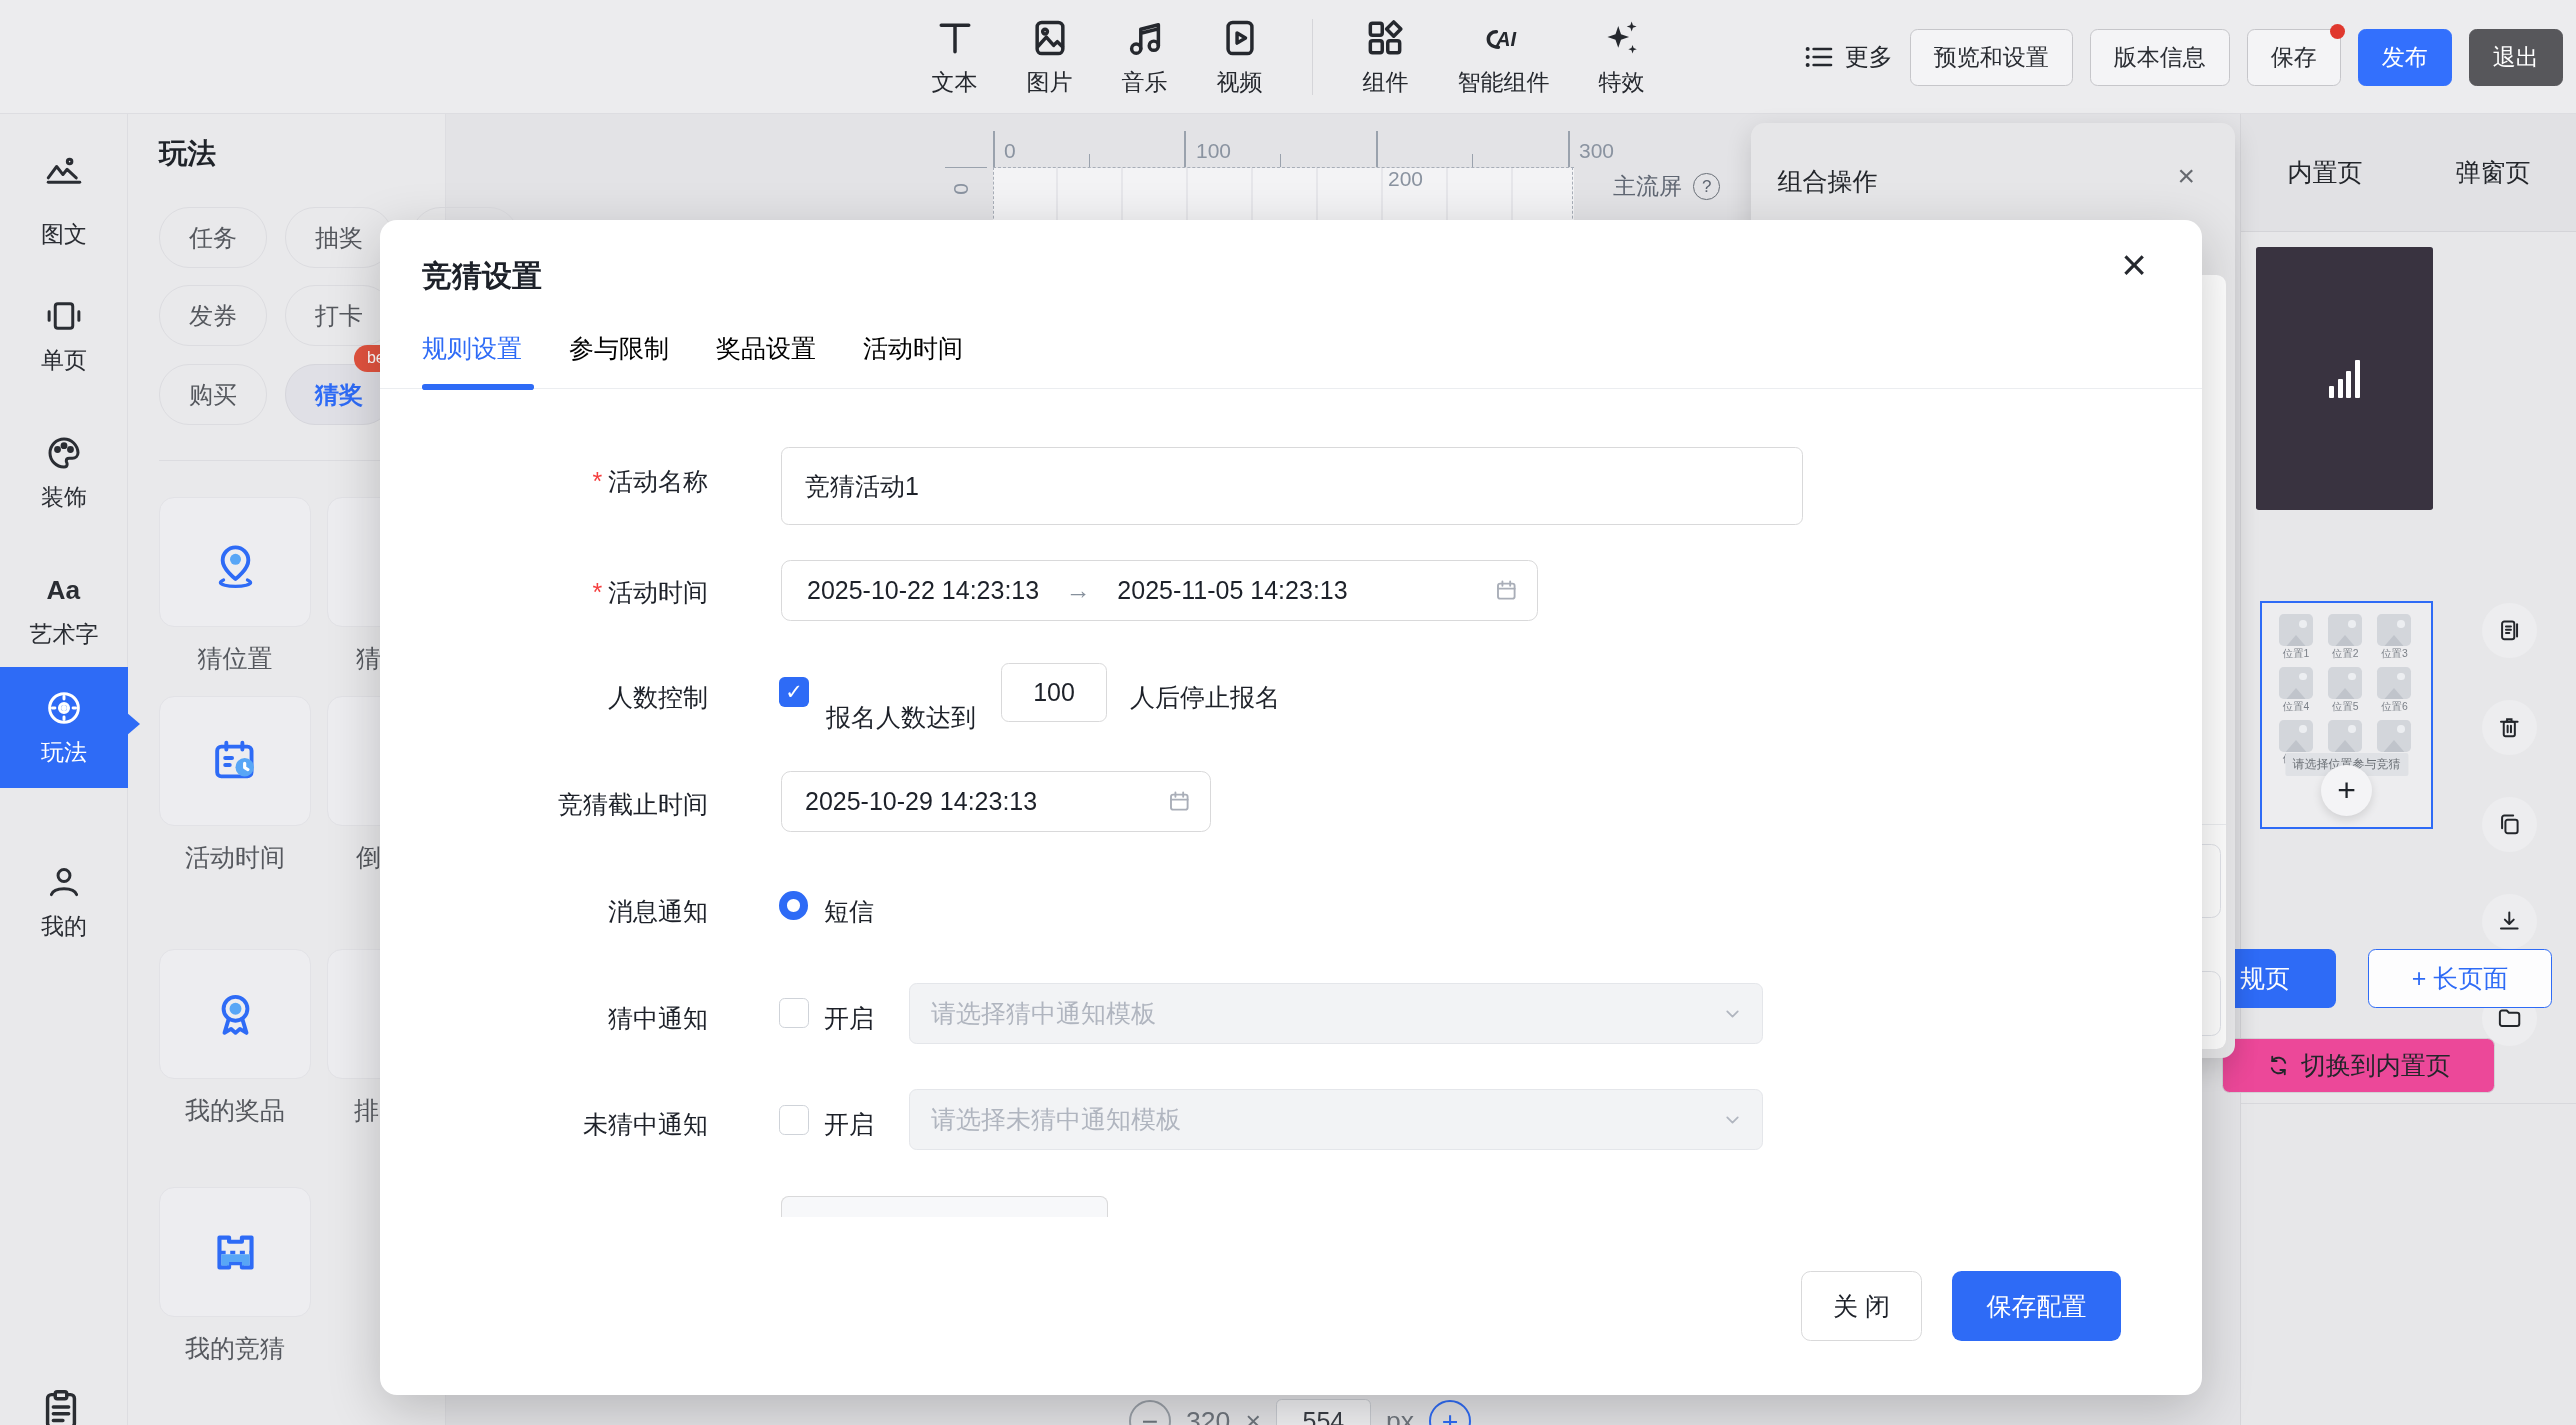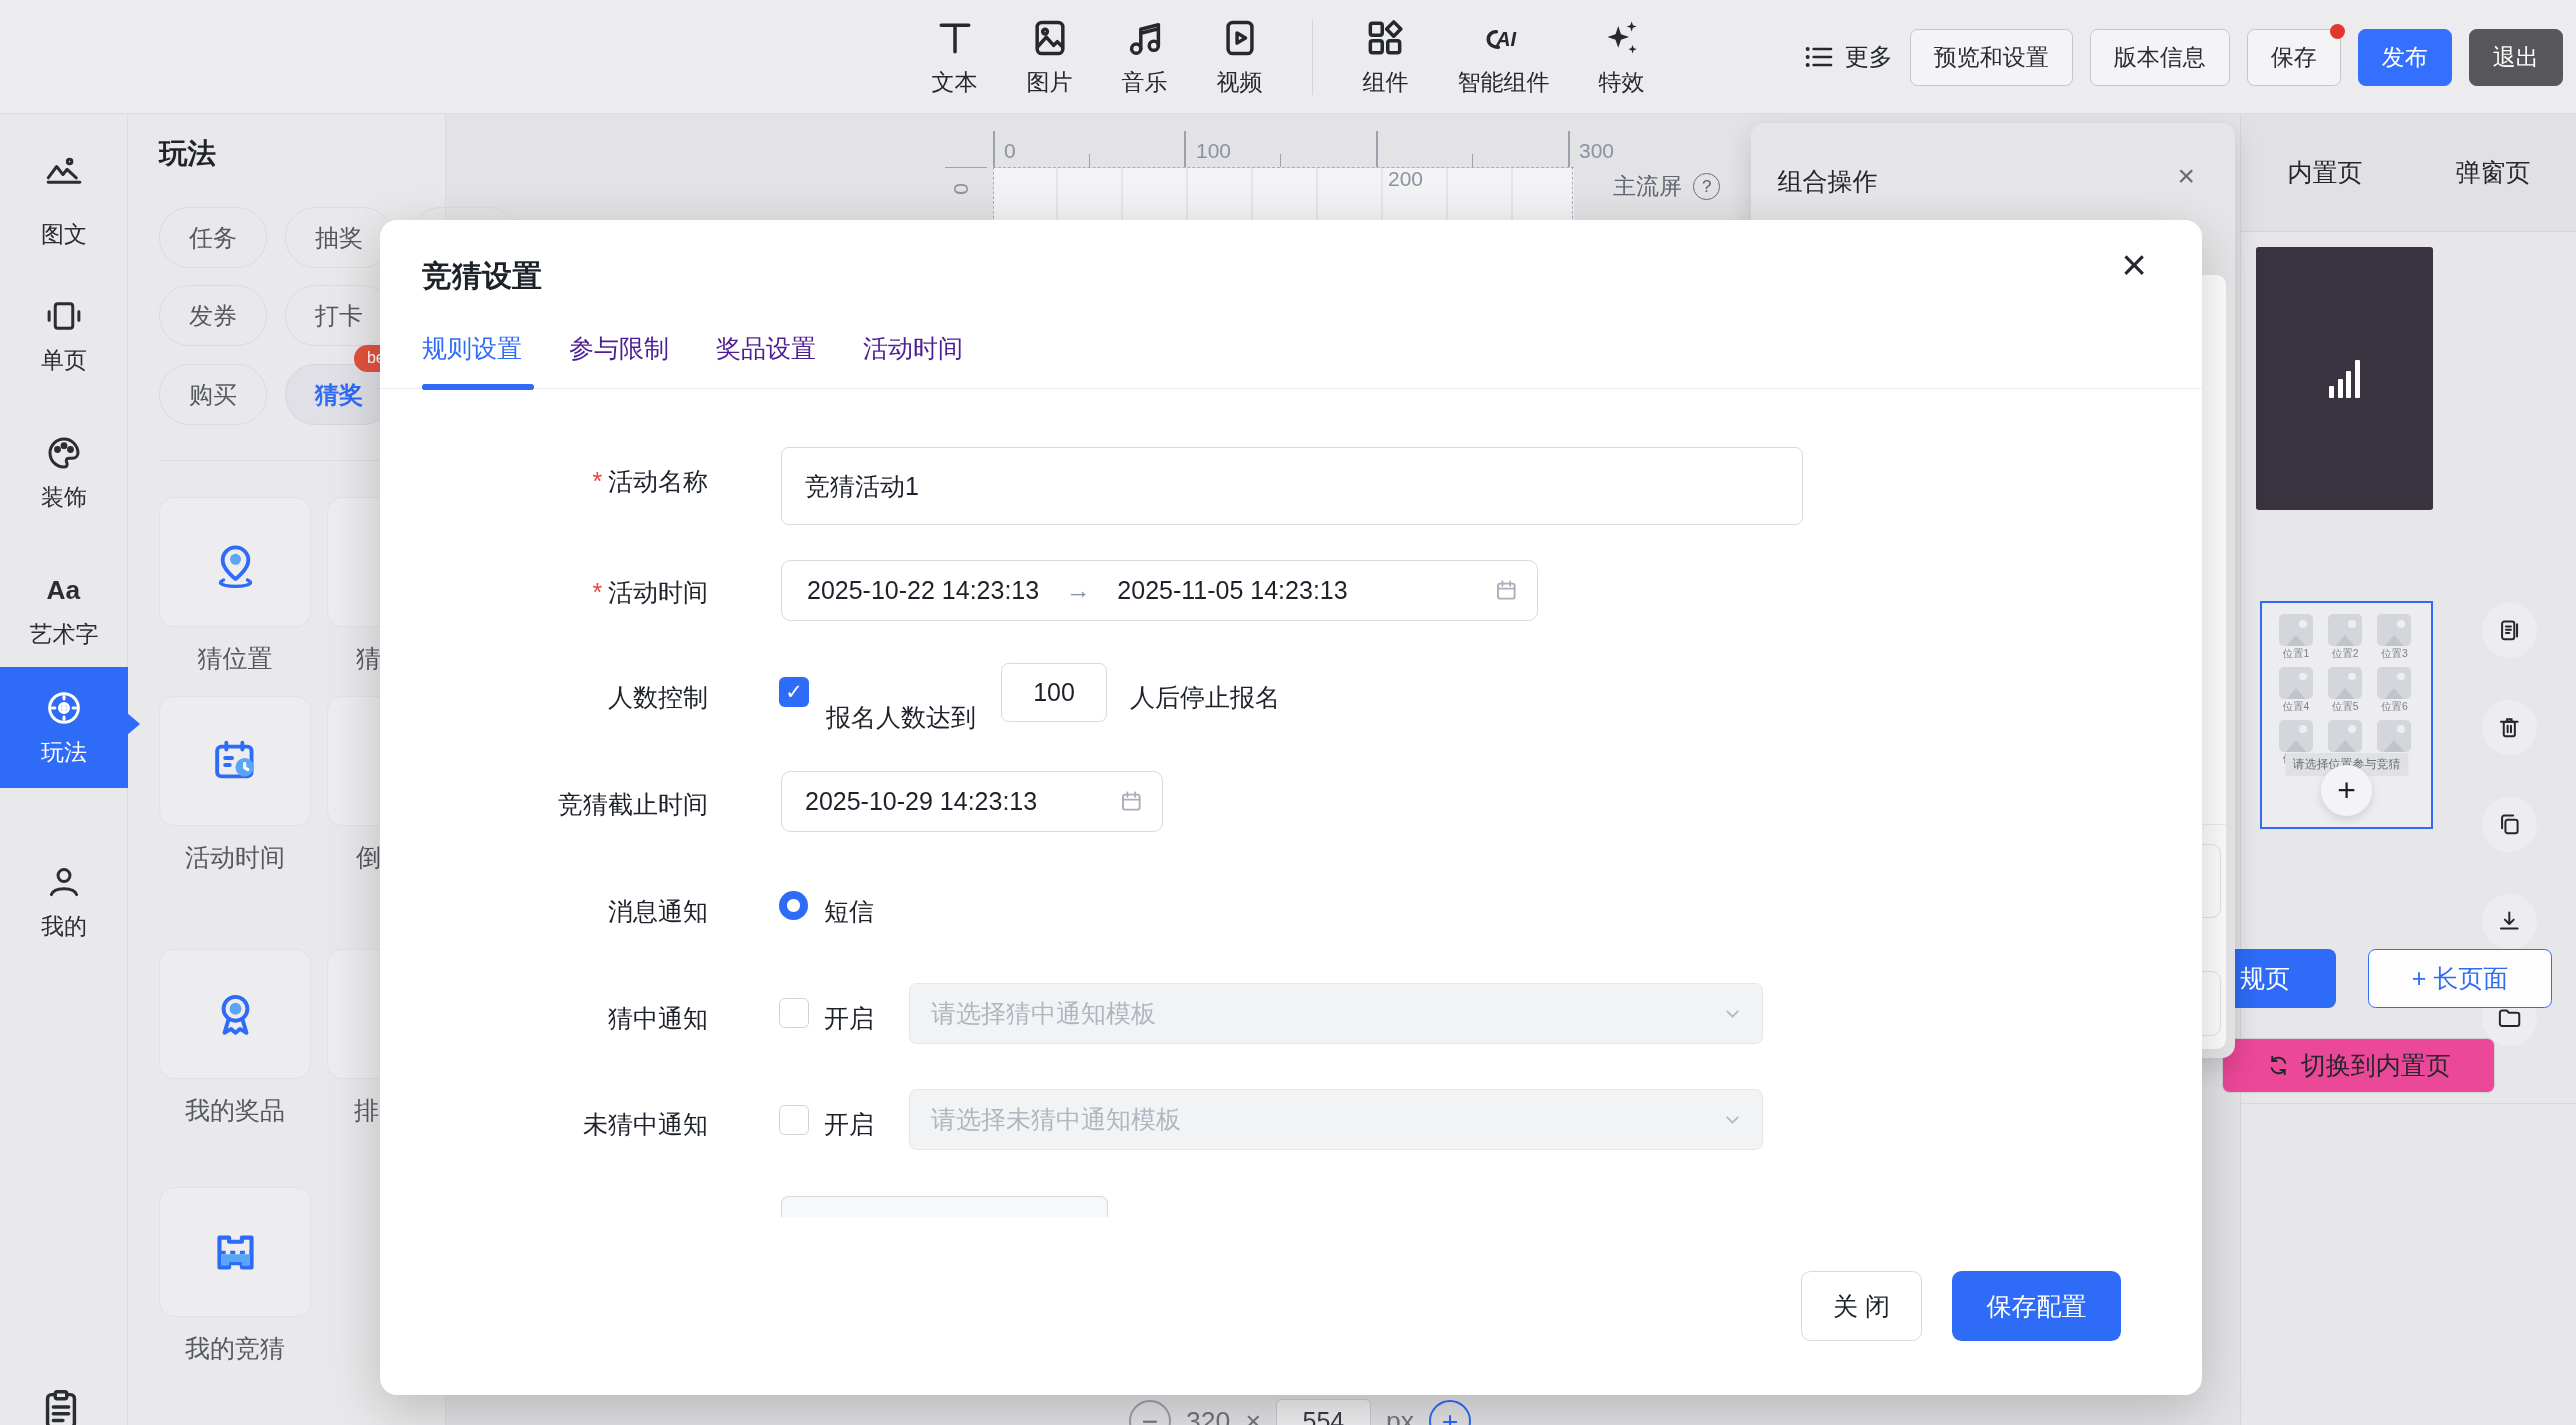--- a/index.html
+++ b/index.html
@@ -88,21 +88,21 @@
   .z-circle { width:42px; height:42px; border-radius:50%; border:2.8px solid #9aa0a8; display:flex; align-items:center; justify-content:center; font-size:28.5px; cursor:pointer; }
   .z-circle.plus { border-color:#2e6bf6; color:#2e6bf6; }
   .z-num { font-size:26.6px; }
   .z-input { width:95px; height:44px; background:#f1f1f3; border:1.9px solid #c9ccd2; border-radius:5.7px; display:flex; align-items:center; justify-content:center; font-size:25px; color:#3a3e45; cursor:text; }
 
   
   .modal { position:absolute; left:380px; top:220px; width:1822px; height:1175px; background:#fff; border-radius:17px; box-shadow:0 15px 53px rgba(0,0,0,.2); z-index:100; overflow:hidden; }
   .m-title { position:absolute; left:42px; top:36px; font-size:30px; font-weight:bold; color:#1d2129; }
   .m-close { position:absolute; right:55px; top:23px; font-size:44px; font-weight:200; color:#25282e; cursor:pointer; line-height:1; }
   .m-tabs { position:absolute; left:42px; top:112px; display:flex; gap:47px; }
-  .m-tab { font-size:25px; color:#4c1d95; cursor:pointer; }
+  .m-tab { font-size:25px; color:#000000; cursor:pointer; }
   .m-tab.active { color:#2e6bf6; }
   .m-underline { position:absolute; left:42px; top:164px; width:112px; height:5.7px; border-radius:2.8px; background:#2e6bf6; }
   .m-divider { position:absolute; left:0; top:168px; width:100%; border-top:1.9px solid #ebedf0; }
   .f-label { position:absolute; left:24px; width:304px; text-align:right; font-size:25px; color:#1d2129; }
   .req { color:#f53f3f; margin-right:5.7px; }
   .f-input { position:absolute; background:#fff; border:1.9px solid #d9d9da; border-radius:7.6px; display:flex; align-items:center; font-size:25px; color:#1d2129; cursor:text; }
   .f-input.range { border-radius:9.5px; }
   .cal { margin-left:auto; margin-right:17px; }
   .chk { position:absolute; width:30px; height:30px; border-radius:5.7px; background:#2e6bf6; color:#fff; font-size:21px; display:flex; align-items:center; justify-content:center; cursor:pointer; }
   .chk.empty { background:#fff; border:1.9px solid #cfd3d9; }
@@ -492,21 +492,21 @@
         </svg>
     </div>
 
     <div class="f-label" style="top:461px;">人数控制</div>
     <div class="chk" style="left:399px;top:457px;">✓</div>
     <div class="f-text" style="left:446px;top:481px;">报名人数达到</div>
     <div class="f-input" style="left:621px;top:443px;width:106px;height:59px;justify-content:center;">100</div>
     <div class="f-text" style="left:750px;top:461px;">人后停止报名</div>
 
     <div class="f-label" style="top:568px;">竞猜截止时间</div>
-    <div class="f-input range" style="left:401px;top:551px;width:382px;height:61px;padding-left:23px;">
+    <div class="f-input range" style="left:401px;top:551px;width:430px;height:61px;padding-left:23px;">
       <span>2025-10-29 14:23:13</span>
       <svg class="cal" width="26.6" height="26.6" viewBox="0 0 24 24" fill="none" stroke="#a9aeb8" stroke-width="1.7" stroke-linecap="round">
           <rect x="4.5" y="6" width="15" height="13.5" rx="2"></rect>
           <path d="M4.5 10.5h15M8.5 4v4M15.5 4v4"></path>
         </svg>
     </div>
 
     <div class="f-label" style="top:675px;">消息通知</div>
     <div class="radio" style="left:399px;top:671px;"></div>
     <div class="f-text" style="left:444px;top:675px;">短信</div>

